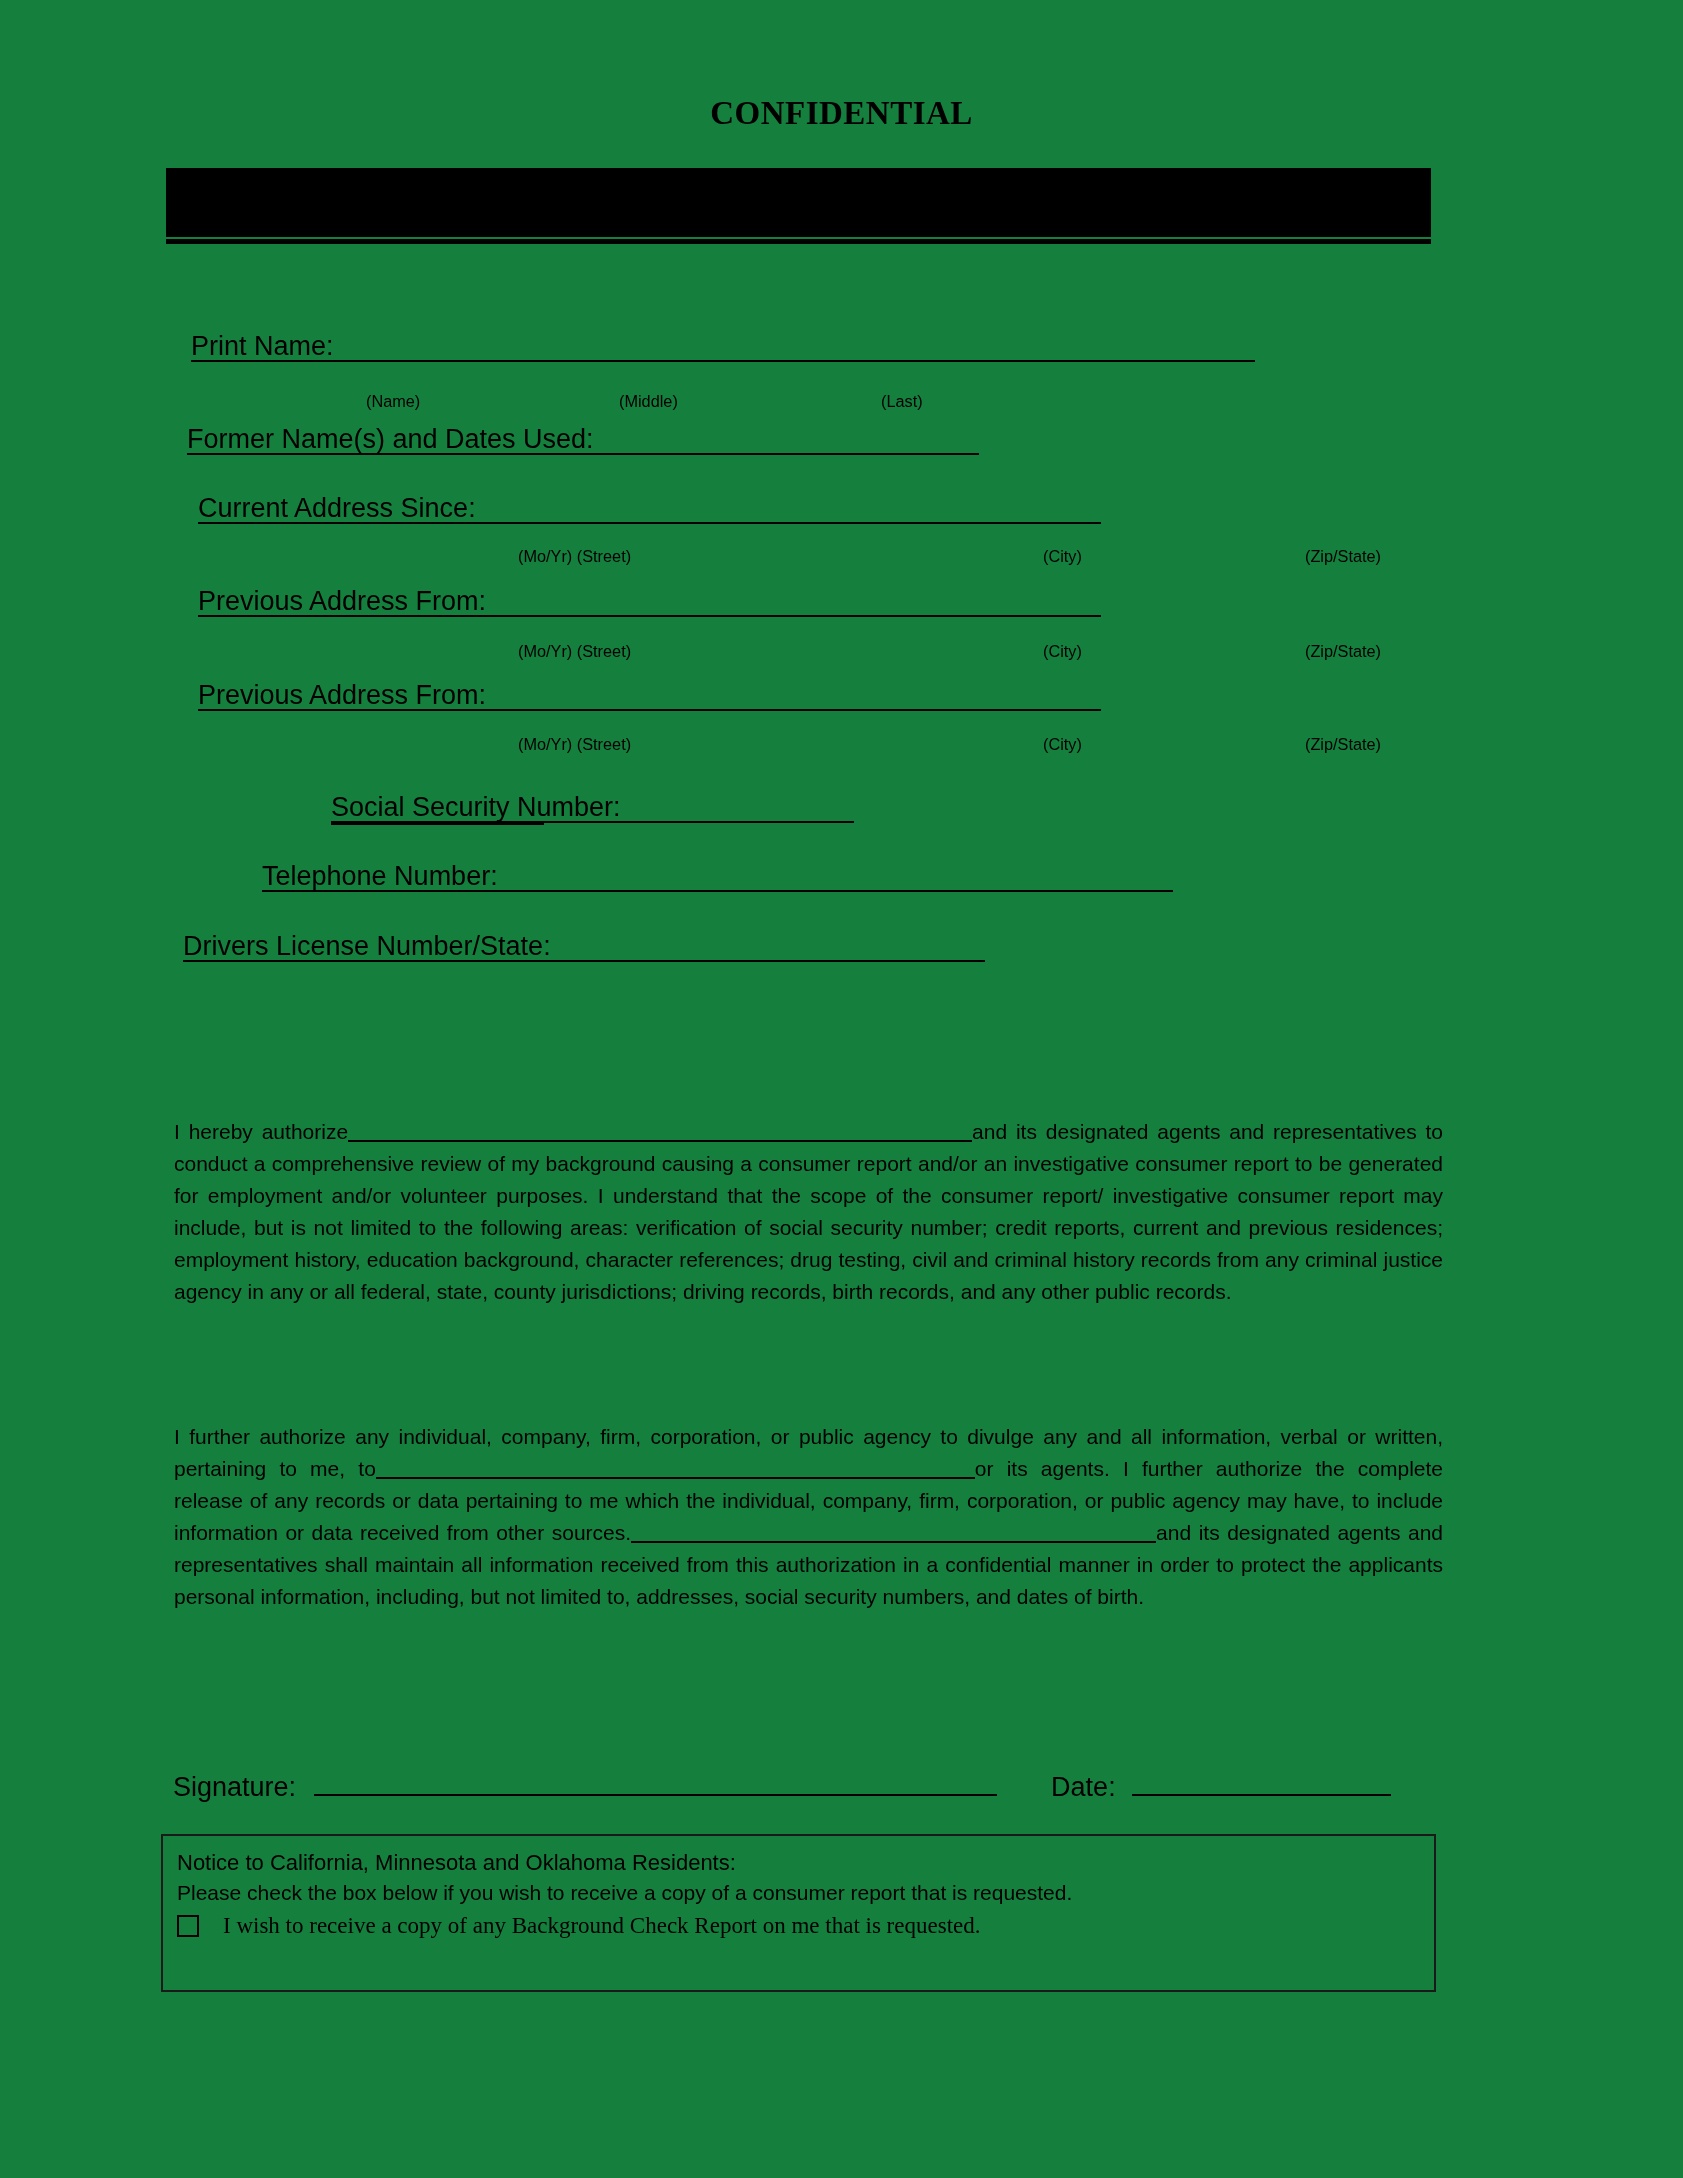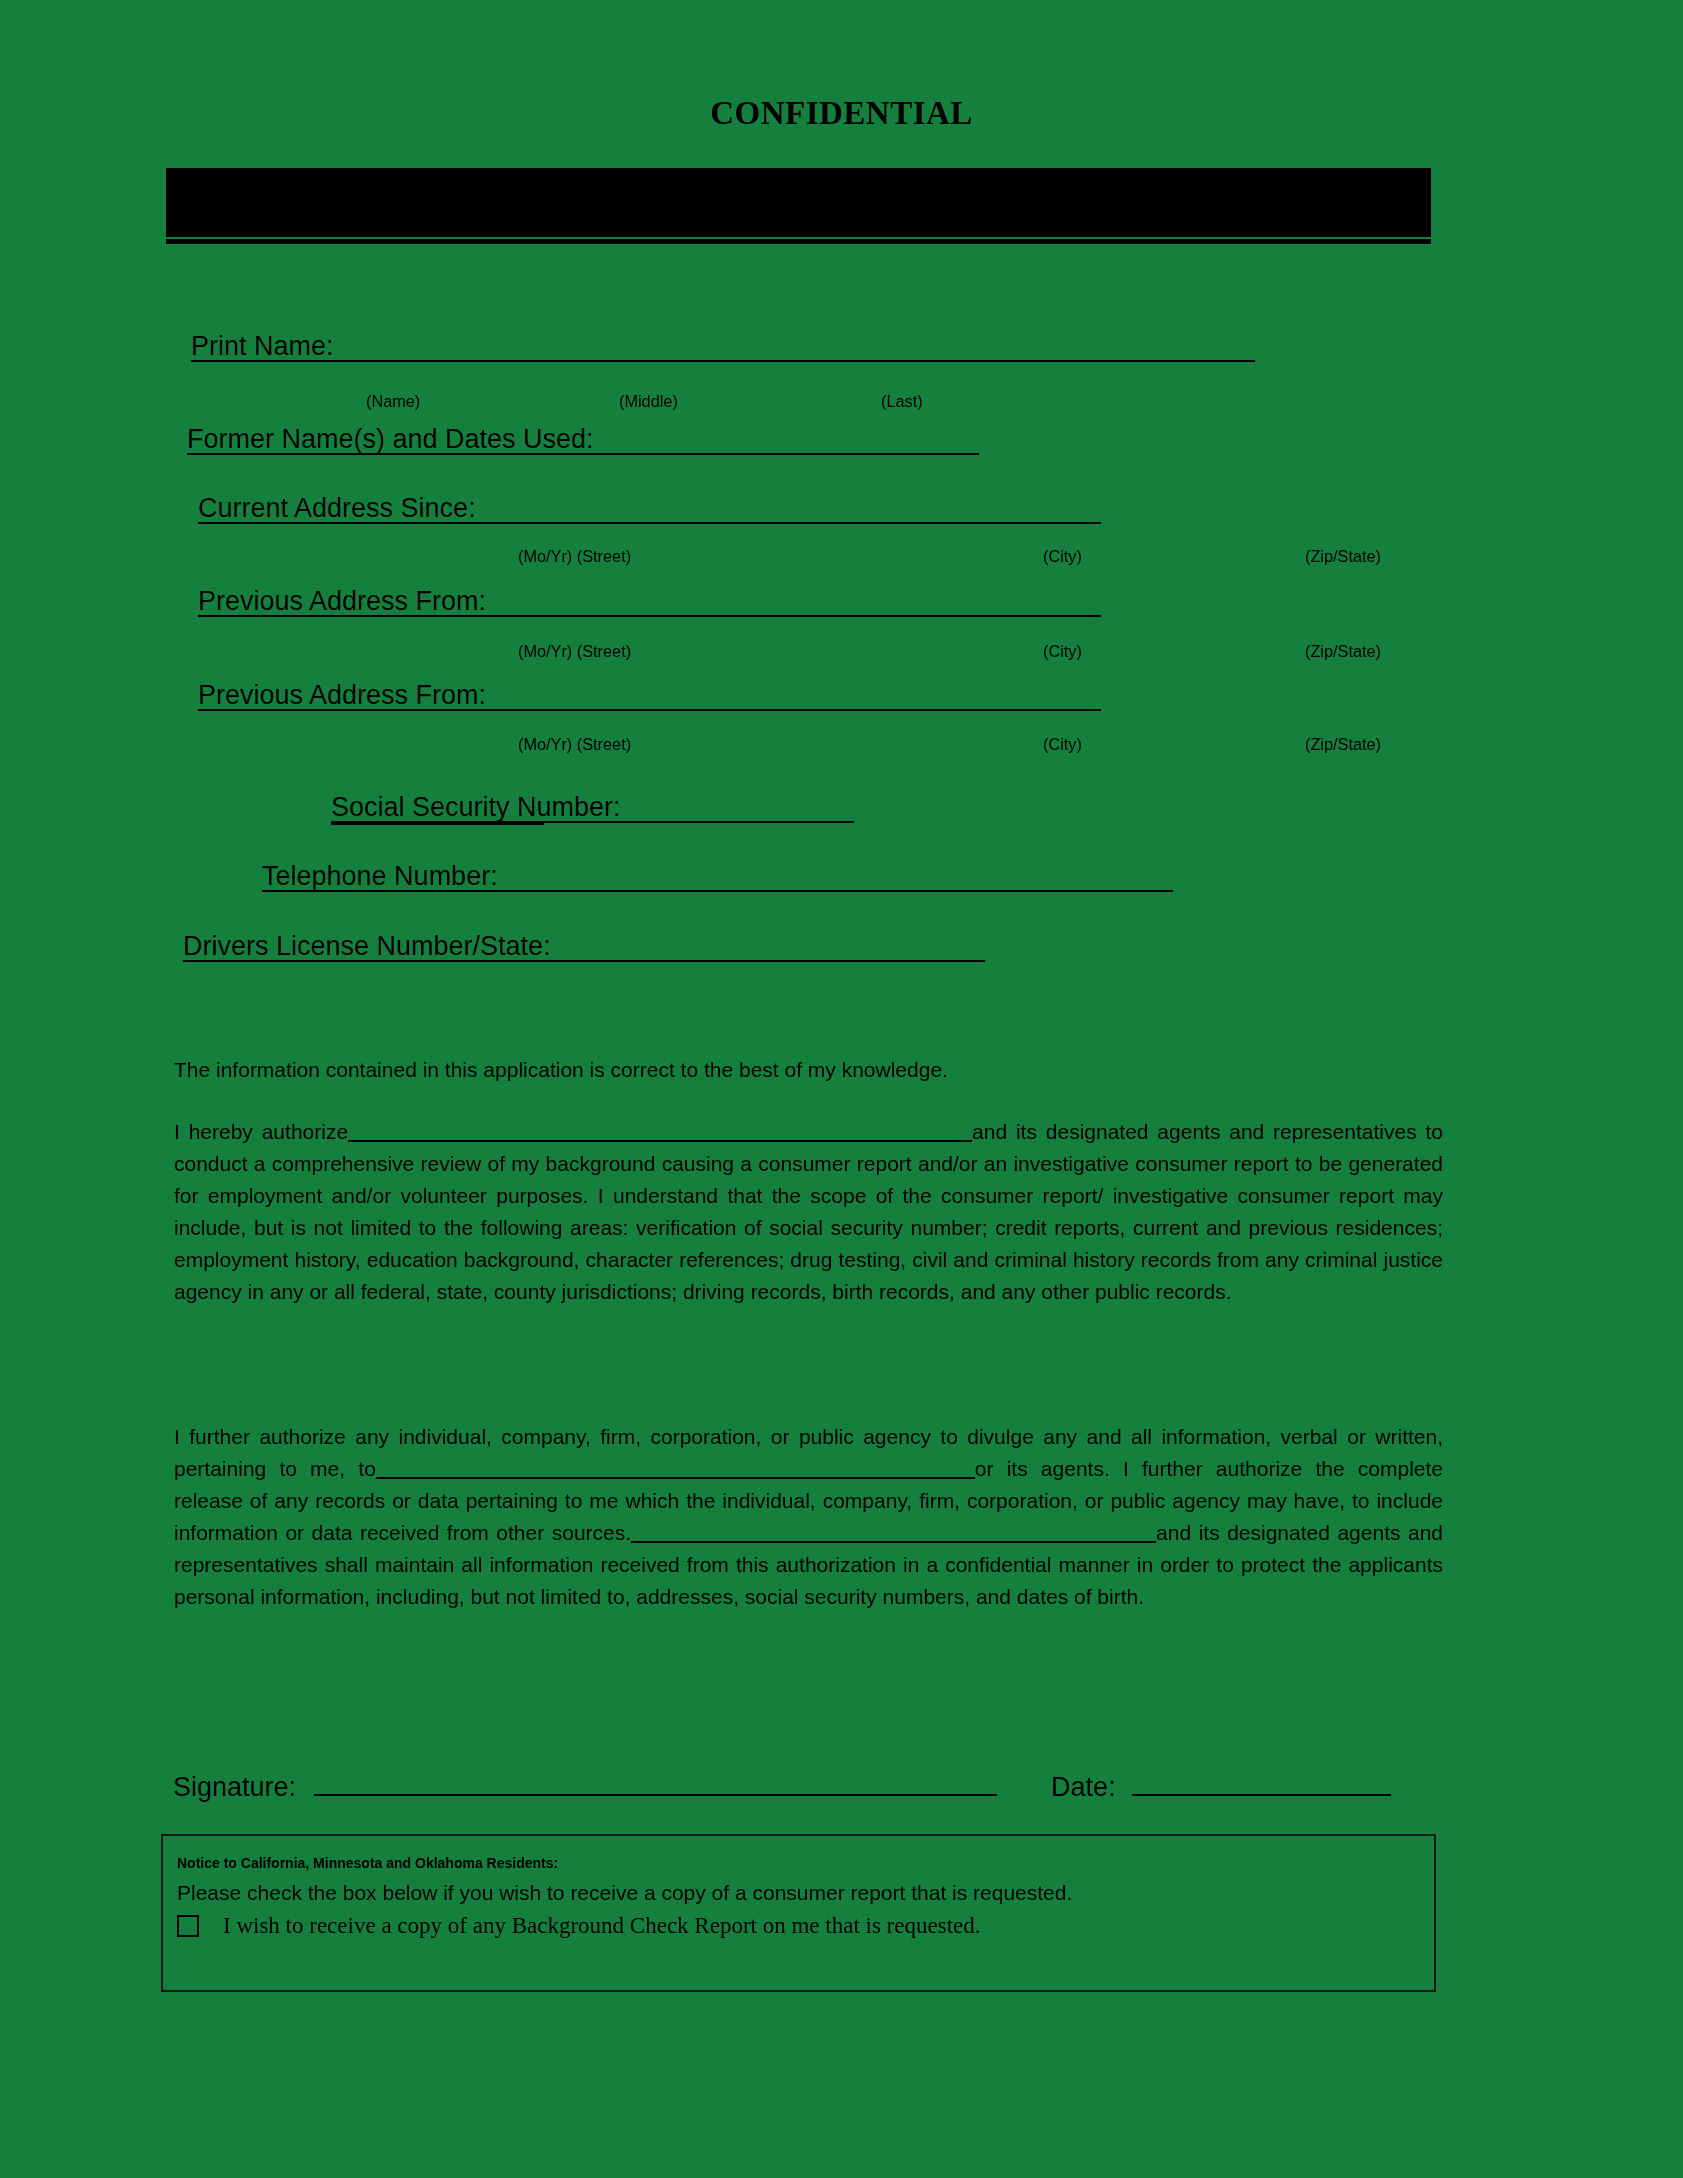--- a/index.html
+++ b/index.html
@@ -120,22 +120,22 @@
     top: 1834px;
     width: 1275px;
     height: 158px;
     border: 2px solid #1a1a1a;
     box-sizing: border-box;
   }
   .notice-inner {
     padding: 12px 0 0 14px;
   }
   .notice-title {
-    font-size: 14px;
-    font-weight: bold;
+    font-size: 22px;
+    font-weight: normal;
     line-height: 30px;
   }
   .notice-sub {
     font-size: 21px;
     line-height: 30px;
   }
   .notice-check-line {
     display: flex;
     align-items: center;
     margin-top: 6px;
@@ -217,21 +217,20 @@
   <div class="field-row" style="left:173px; top:863px;">
     <span class="field-label">Telephone Number:</span>
     <span class="rule" style="width:911px; margin-left:89px;"></span>
   </div>
 
   <div class="field-row" style="left:155px; top:933px;">
     <span class="field-label">Drivers License Number/State:</span>
     <span class="rule" style="width:802px; margin-left:28px;"></span>
   </div>
 
-  <div class="body-text" style="left:174px; top:1054px; width:1269px;">The information contained in this application is correct to the best of my knowledge.</div>
 
   <div class="body-text para" style="left:174px; top:1116px; width:1269px;"><span>I hereby authorize</span><span class="inline-blank" style="width:624px;"></span><span>and its designated agents and representatives to conduct a comprehensive review of my background causing a consumer report and/or an investigative consumer report to be generated for employment and/or volunteer purposes. I understand that the scope of the consumer report/ investigative consumer report may include, but is not limited to the following areas: verification of social security number; credit reports, current and previous residences; employment history, education background, character references; drug testing, civil and criminal history records from any criminal justice agency in any or all federal, state, county jurisdictions; driving records, birth records, and any other public records.</span></div>
 
   <div class="body-text para" style="left:174px; top:1421px; width:1269px;"><span>I further authorize any individual, company, firm, corporation, or public agency to divulge any and all information, verbal or written, pertaining to me, to</span><span class="inline-blank" style="width:599px;"></span><span>or its agents. I further authorize the complete release of any records or data pertaining to me which the individual, company, firm, corporation, or public agency may have, to include information or data received from other sources.</span><span class="inline-blank" style="width:525px;"></span><span>and its designated agents and representatives shall maintain all information received from this authorization in a confidential manner in order to protect the applicants personal information, including, but not limited to, addresses, social security numbers, and dates of birth.</span></div>
 
   <div class="sig-row">
     <span>Signature:</span>
     <span class="rule" style="width:683px; margin-left:18px;"></span>
     <span style="margin-left:54px;">Date:</span>
     <span class="rule" style="width:259px; margin-left:16px;"></span>

